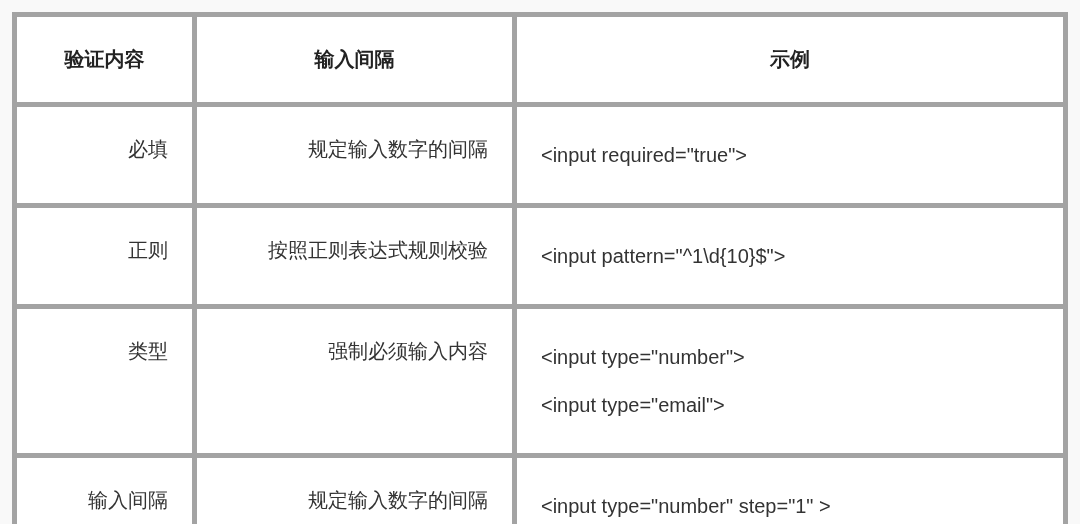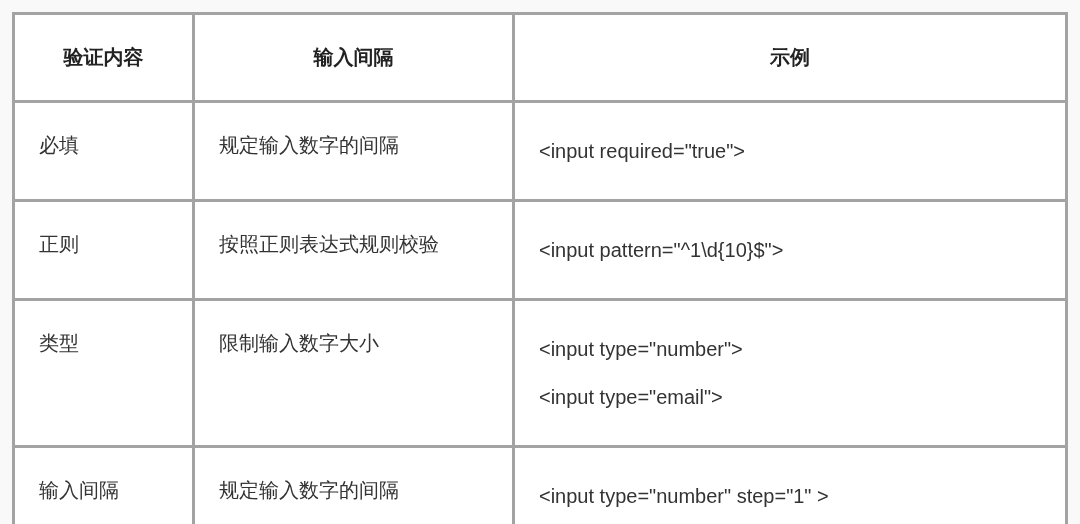--- a/index.html
+++ b/index.html
@@ -14,32 +14,32 @@
       background: #ffffff;
       border: 1px solid #e6e6e6;
       width: 100%;
       border-collapse: collapse;
       table-layout: fixed;
     }
     .table col.c1 { width: 180px; }
     .table col.c2 { width: 320px; }
     .table col.c3 { width: auto; }
     .table th, .table td {
-      border: 3px solid #a3a3a3;
+      border: 5px solid #a3a3a3;
       padding: 29px 24px;
       font-size: 20px;
       color: #333333;
       vertical-align: top;
     }
     .table th {
       font-weight: 700;
       text-align: center;
       color: #222222;
     }
-    .table td.center { text-align: left; }
+    .table td.center { text-align: right; }
     .table td.left { text-align: left; }
     .example-line { display: block; line-height: 1.9; }
     .example-line + .example-line { margin-top: 10px; }
   </style>
 </head>
 <body>
 
 <table class="table">
   <colgroup>
     <col class="c1">
@@ -63,21 +63,21 @@
     </tr>
     <tr>
       <td class="center">正则</td>
       <td class="center">按照正则表达式规则校验</td>
       <td class="left">
         <span class="example-line">&lt;input pattern="^1\d{10}$"&gt;</span>
       </td>
     </tr>
     <tr>
       <td class="center">类型</td>
-      <td class="center">限制输入数字大小</td>
+      <td class="center">强制必须输入内容</td>
       <td class="left">
         <span class="example-line">&lt;input type="number"&gt;</span>
         <span class="example-line">&lt;input type="email"&gt;</span>
       </td>
     </tr>
     <tr>
       <td class="center">输入间隔</td>
       <td class="center">规定输入数字的间隔</td>
       <td class="left">
         <span class="example-line">&lt;input type="number" step="1" &gt;</span>

